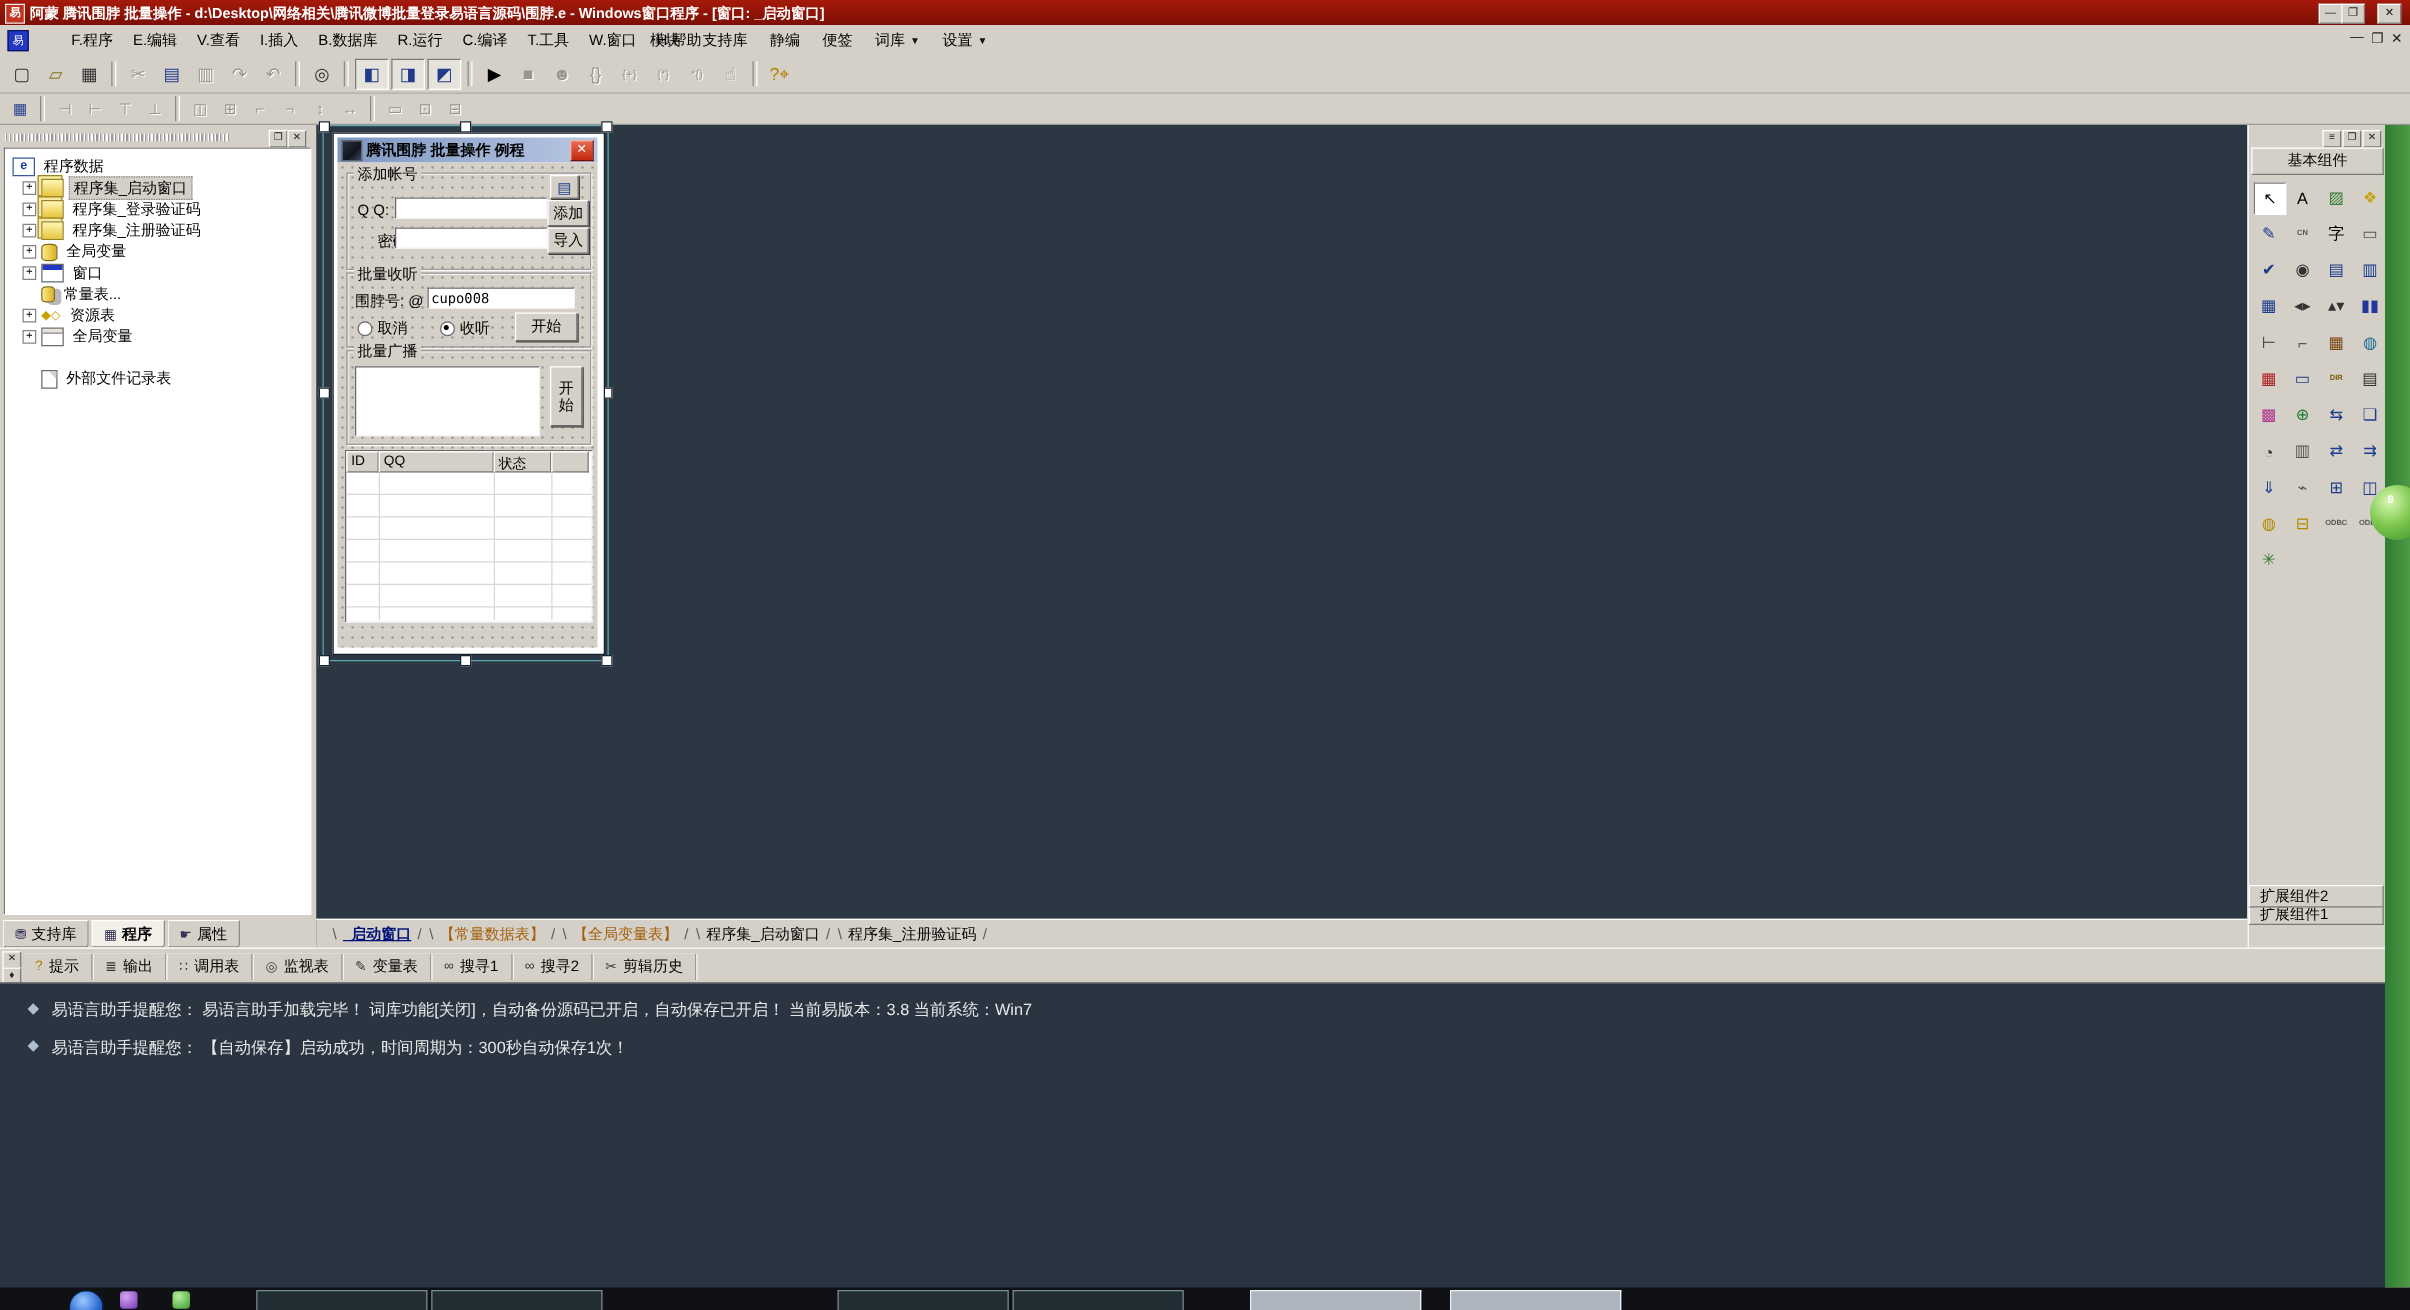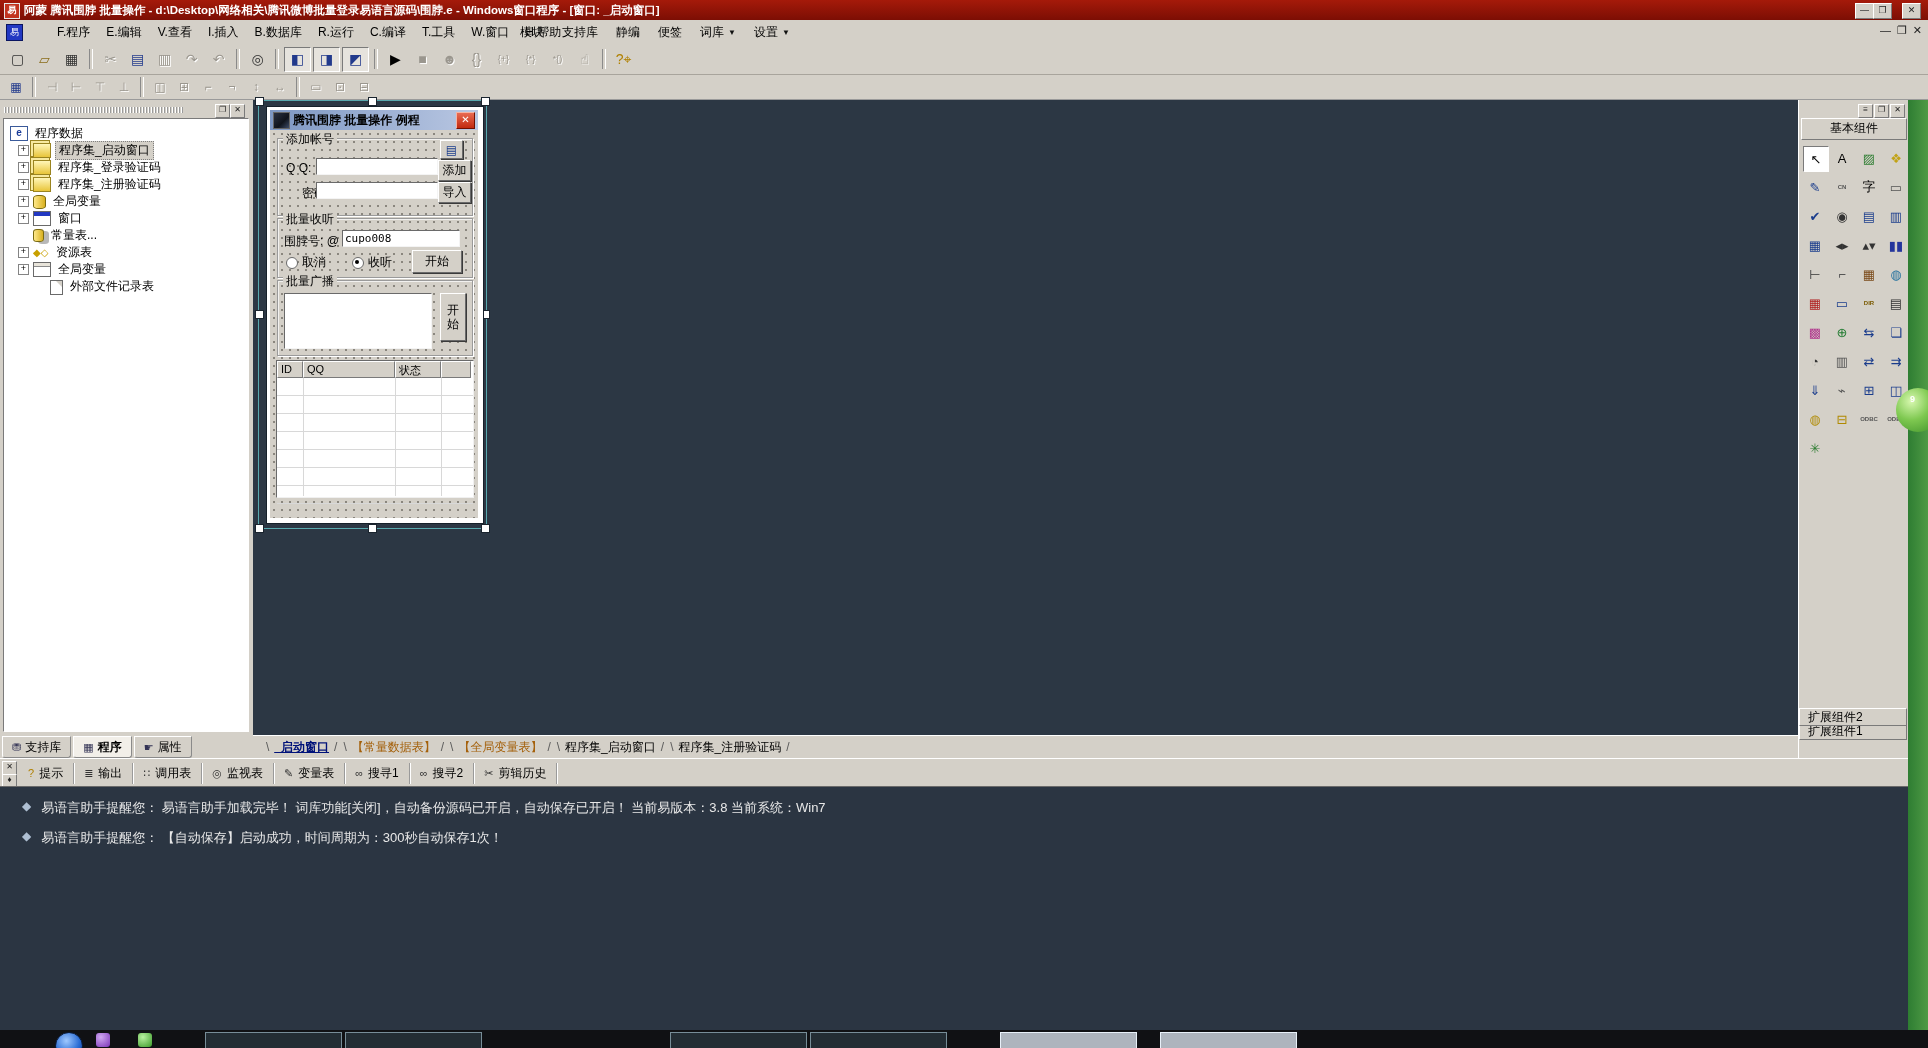--- a/index.html
+++ b/index.html
@@ -286,21 +286,21 @@
         <div class="trow" style="padding-left: 14px; margin-top: 0px;">
           <span class="plusbox">+</span>
           <span class="ti ti-res">◆◇</span>
           <span class="tlabel">资源表</span>
         </div>
         <div class="trow" style="padding-left: 14px; margin-top: 0px;">
           <span class="plusbox">+</span>
           <span class="ti ti-mod"></span>
           <span class="tlabel">全局变量</span>
         </div>
-        <div class="trow" style="padding-left: 31px; margin-top: 0px; align-items: flex-end;">
+        <div class="trow" style="padding-left: 14px; margin-top: 16px; align-items: flex-end;">
           <span class="plus-spacer"></span>
           <span class="ti ti-doc"></span>
           <span class="tlabel">外部文件记录表</span>
         </div>
       </div>
     <div id="left-tabs">
         <div class="ltab">
           <span class="ic">⛃</span>
           <span>支持库</span>
         </div>

